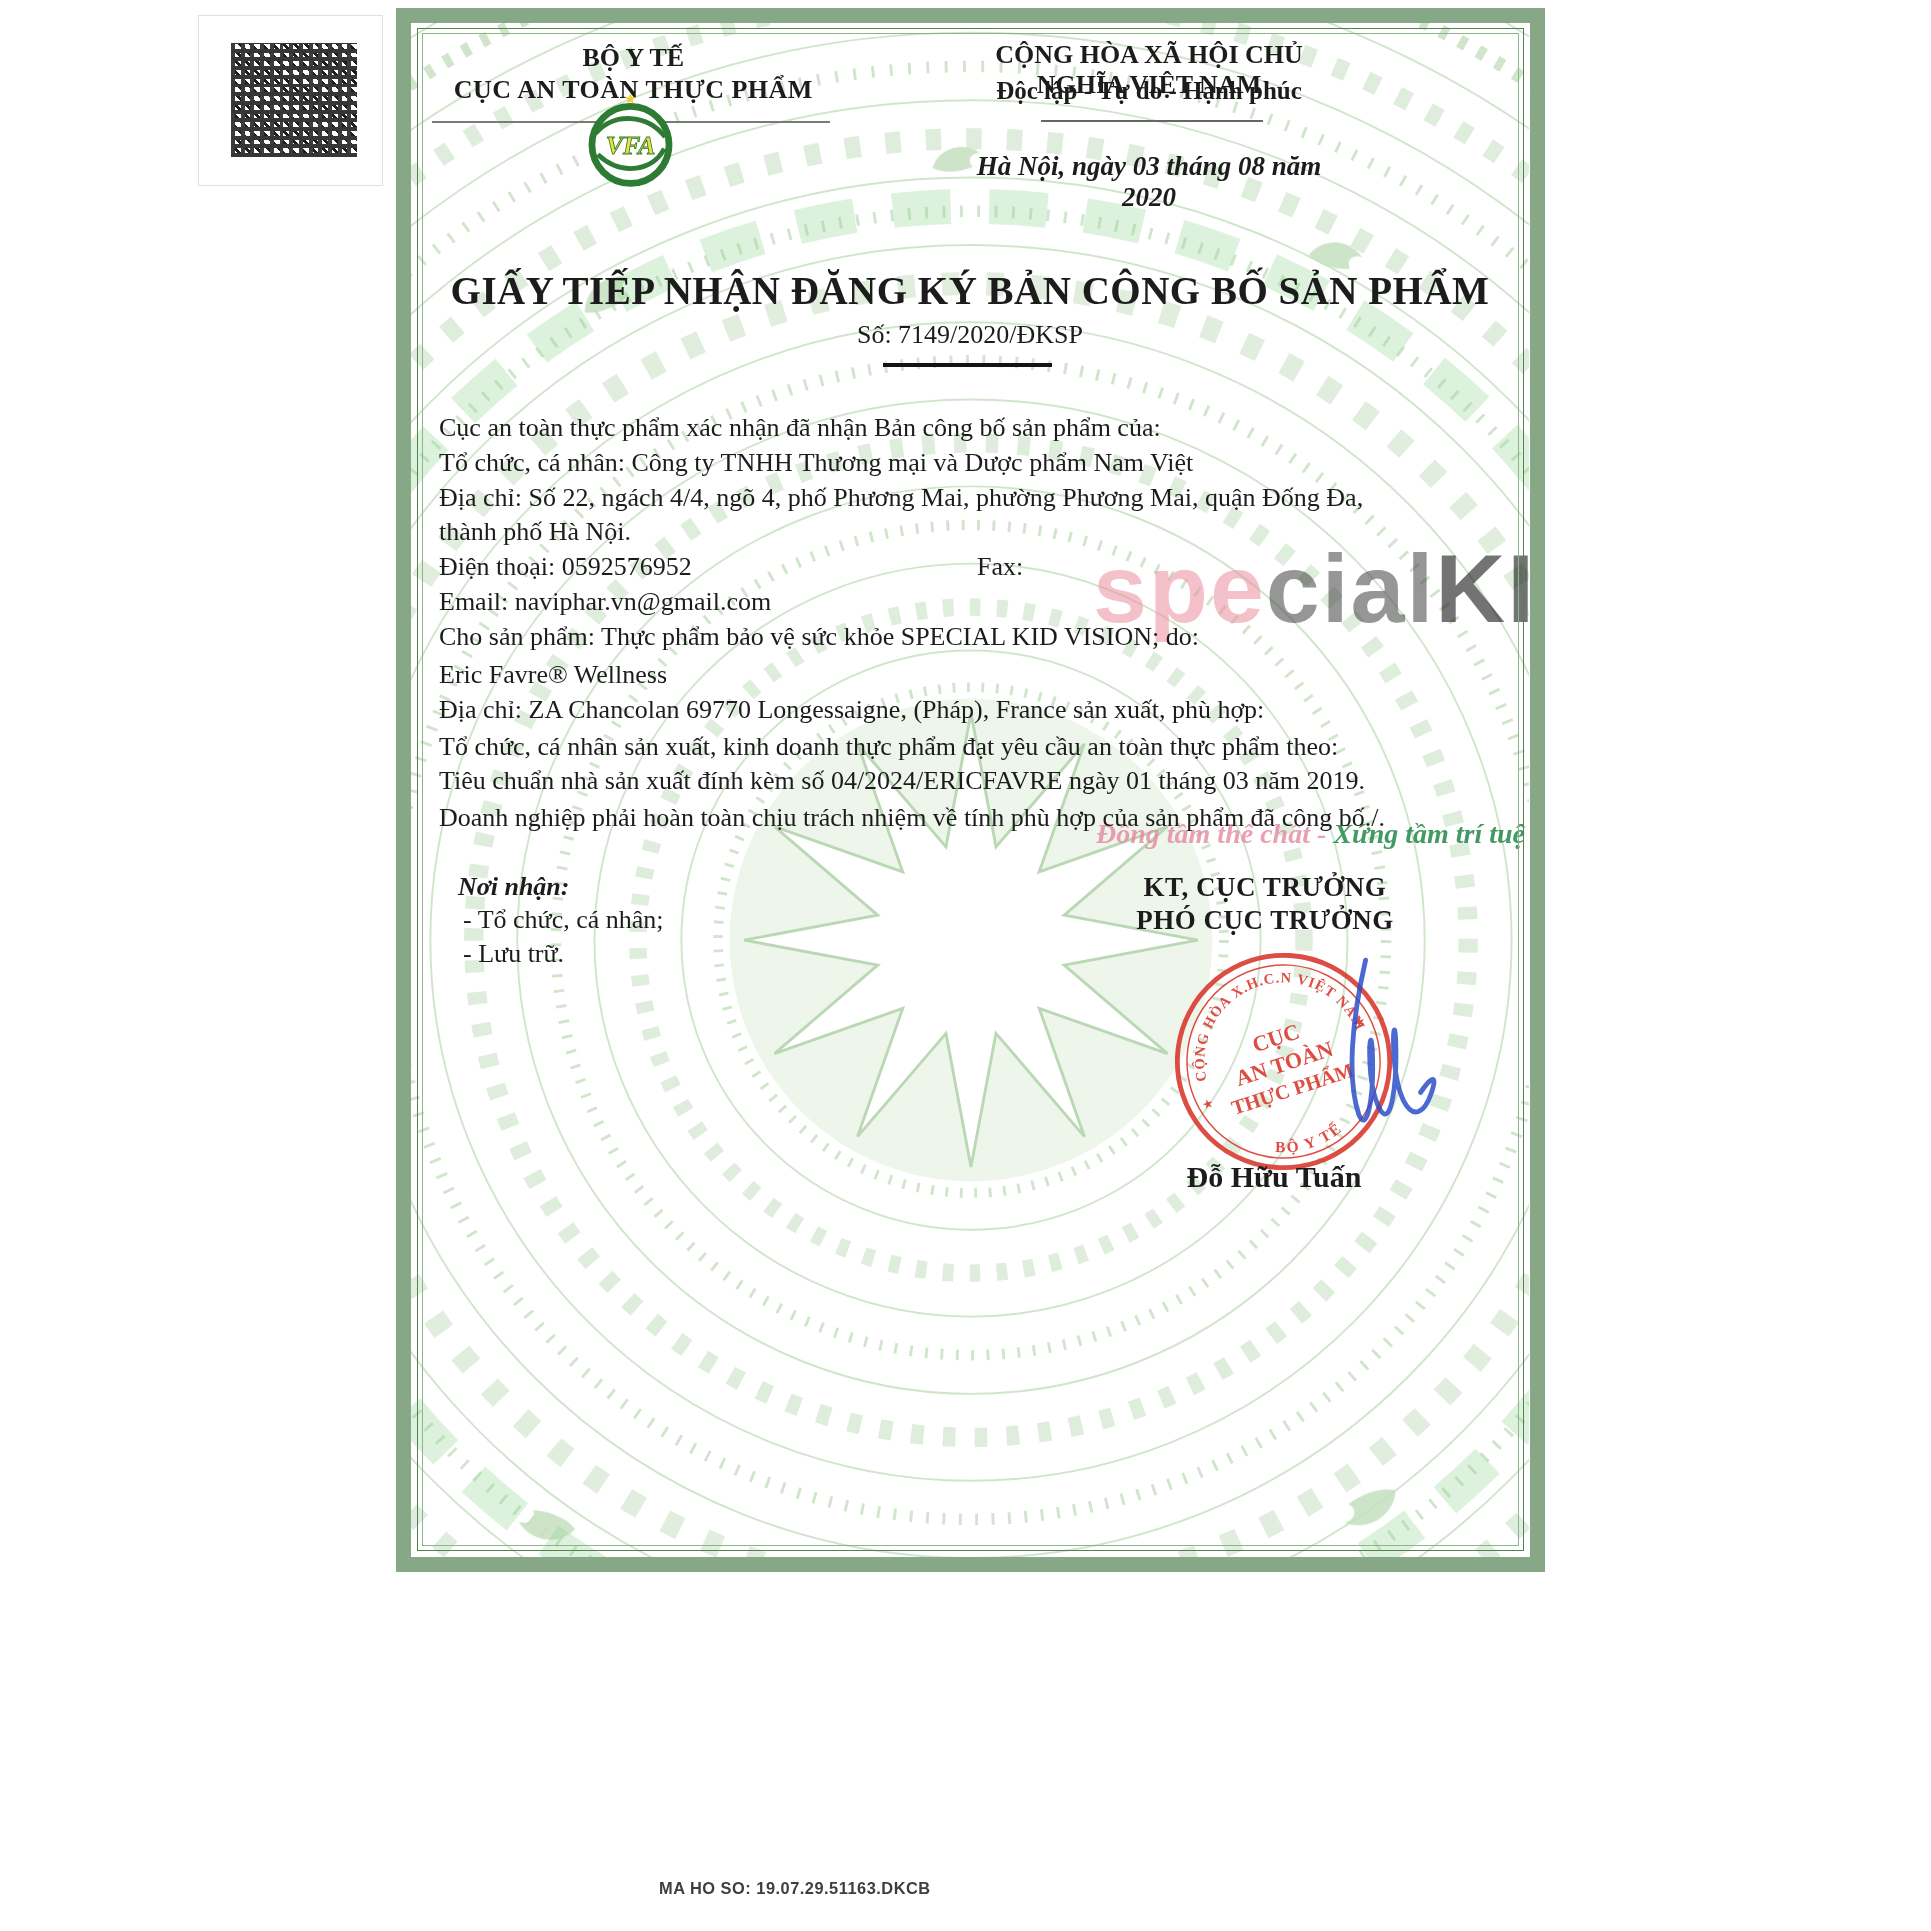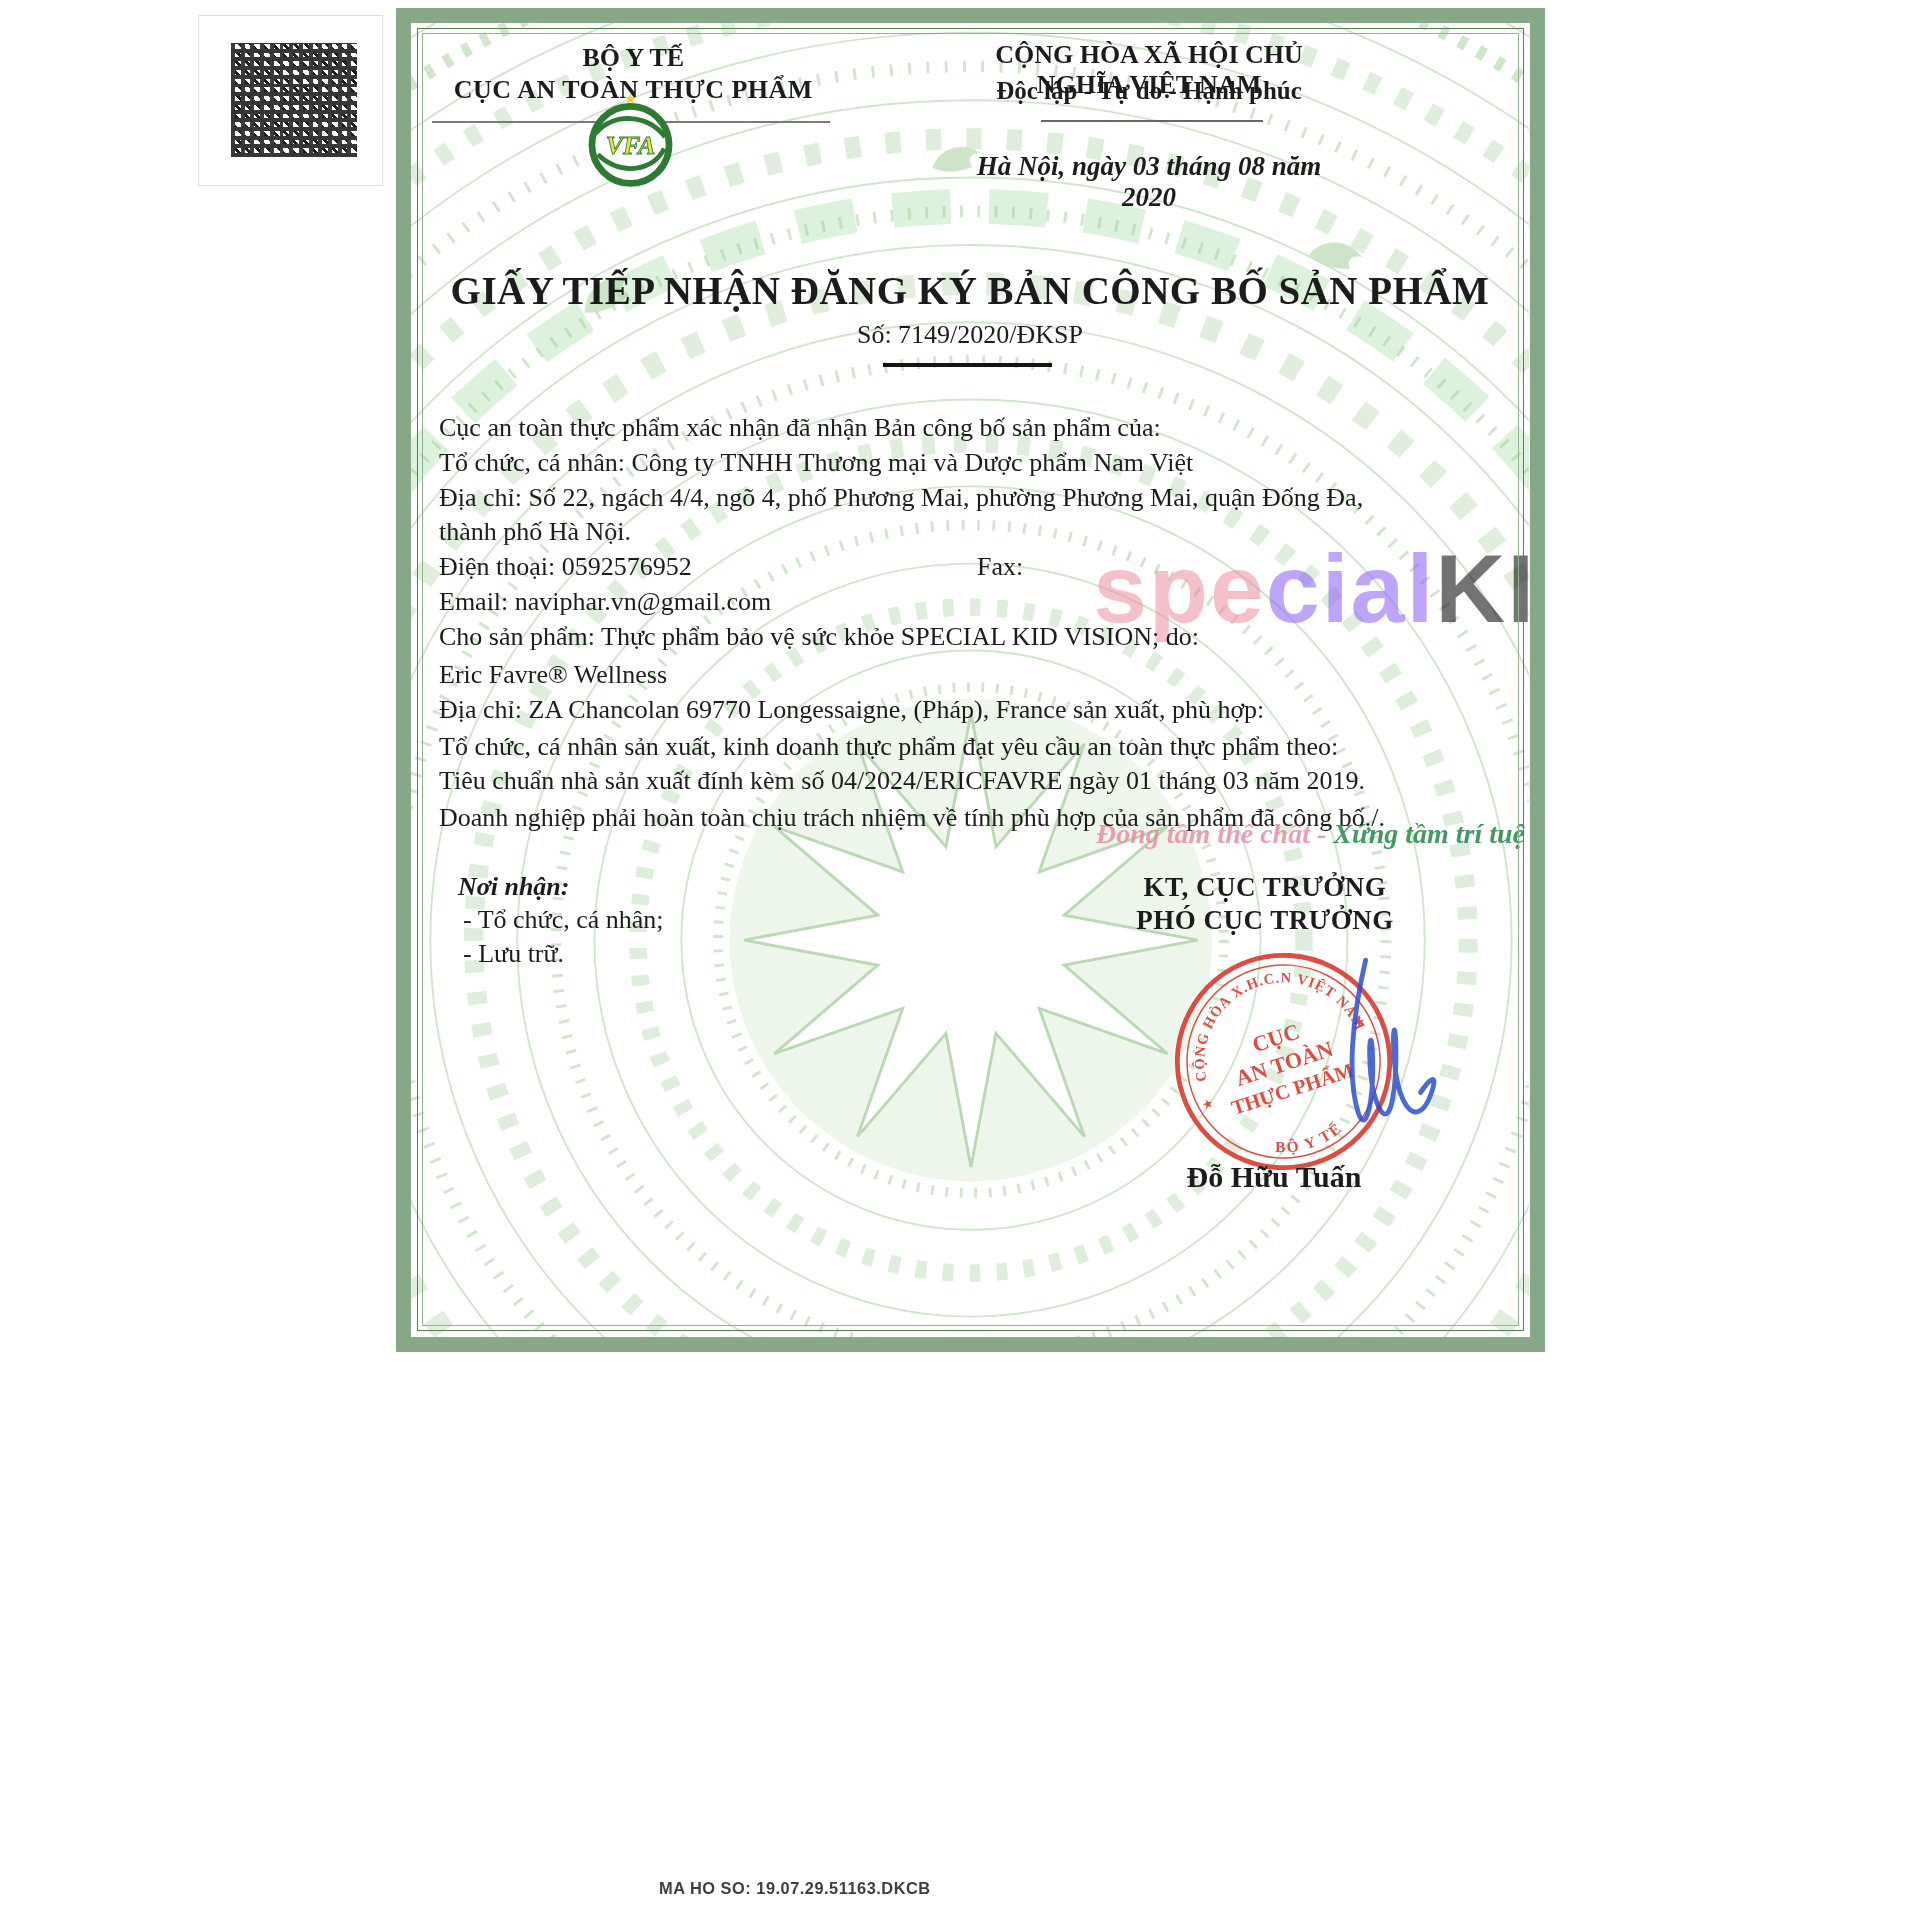--- a/index.html
+++ b/index.html
@@ -9,21 +9,21 @@
 
   
   #qr-box{left:198px;top:14.5px;width:183px;height:169px;background:#fff;border:1px solid #e0e0e0;}
   #qr{left:32px;top:27px;width:126px;height:114px;opacity:.88;background-color:#fff;
       background-image:
         repeating-linear-gradient(0deg,#1b1b1b 0 3.9px,transparent 3.9px 8.7px),
         repeating-linear-gradient(90deg,#222 0 3.9px,transparent 3.9px 9.7px),
         repeating-linear-gradient(45deg,#000 0 2.9px,transparent 2.9px 7.7px);}
 
   
-  #doc{left:396px;top:7.7px;width:1149px;height:1344px;box-sizing:border-box;
+  #doc{left:396px;top:7.7px;width:1149px;height:1564px;box-sizing:border-box;
        border:15.4px solid #86a887;background:#fff;overflow:hidden;padding-left:8px;}
   .frame1{inset:5.8px;border:1.9px solid #54814f;pointer-events:none;z-index:4;}
   .frame2{inset:10.6px;border:1px solid #8fb38d;pointer-events:none;z-index:4;}
 
   #pattern{left:0;top:0;z-index:0;}
   .txt{z-index:6;}
 
   
   .h-left{left:19.3px;top:0;width:406px;text-align:center;}
   .h-bo{top:20px;left:0;width:100%;font-weight:bold;font-size:26px;}
@@ -45,21 +45,21 @@
   .recip-h{left:47px;top:849px;font-weight:bold;font-style:italic;font-size:26px;}
   .recip{left:52px;font-size:26px;}
   .signer{left:709px;width:290px;text-align:center;font-weight:bold;font-size:27px;letter-spacing:0.5px;}
   .signer-name{left:718px;top:1137px;width:290px;text-align:center;font-weight:bold;font-size:30px;z-index:7;}
   #stamp-sig{left:747px;top:913px;z-index:7;}
 
   
   .wm-brand{left:682px;top:510px;z-index:1;font-family:"Liberation Sans",sans-serif;
             font-weight:bold;font-size:97px;letter-spacing:1.9px;opacity:.55;white-space:nowrap;}
   .wm-spe{color:#ec8f9e;}
-  .wm-cial{color:#8b5cf6;}
+  .wm-cial{color:#404040;}
   .wm-ki{color:#000000;}
   .wm-d{color:#74c4e2;}
   .wm-tagline{left:685px;top:795px;z-index:1;font-style:italic;font-weight:bold;font-size:28px;
               white-space:nowrap;opacity:.8;}
   .wm-tag-pink{color:#e587a0;}
   .wm-tag-blue{color:#15803d;}
   .wm-navi{left:395px;top:1752px;z-index:1;font-family:"Liberation Sans",sans-serif;
            font-weight:bold;font-size:58px;letter-spacing:3.9px;opacity:.75;white-space:nowrap;}
   .wm-navi-gray{color:#9d9d9d;}
   .wm-navi-green{color:#8fd58c;}

